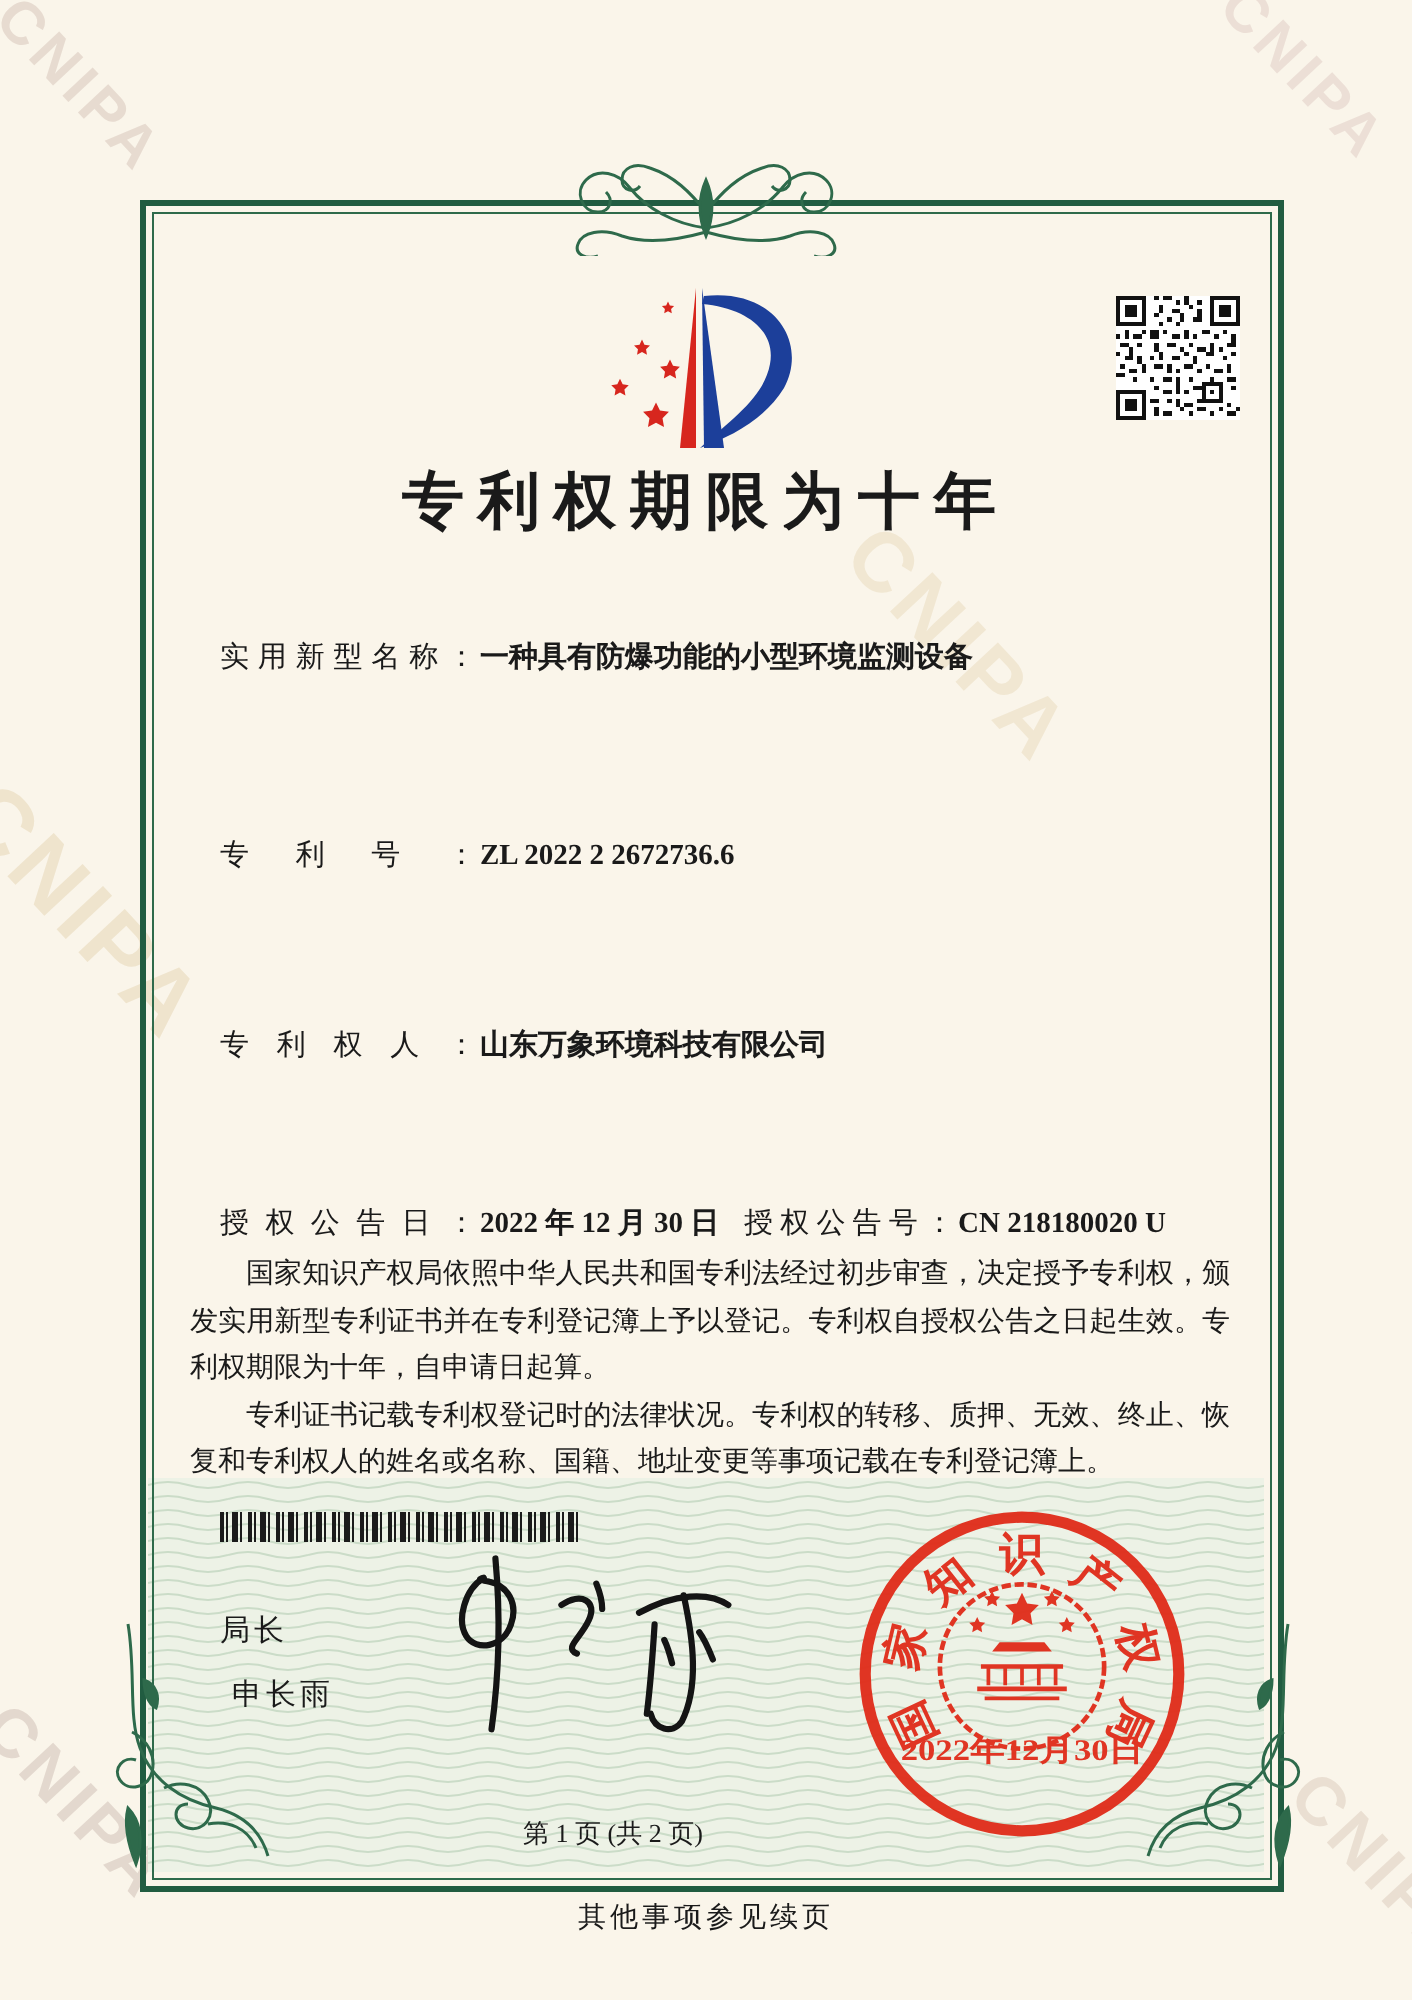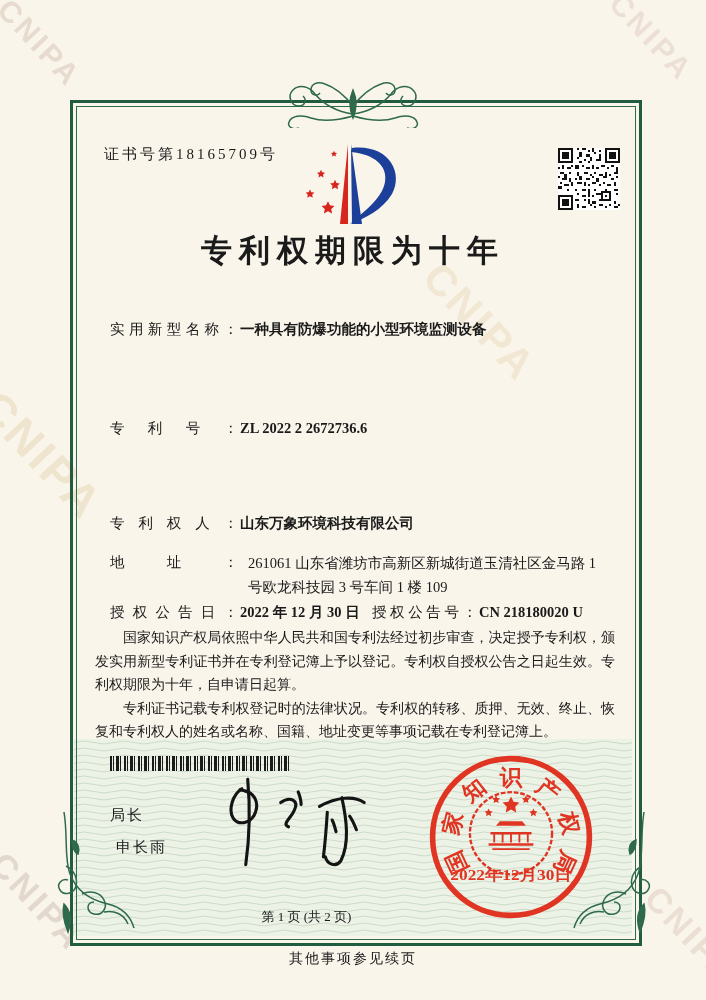--- a/index.html
+++ b/index.html
@@ -108,21 +108,20 @@
       <path d="M10 60 C18 64 22 72 20 80 C18 88 8 90 4 84 C0 78 6 72 12 74"></path>
       <path d="M26 88 C34 84 44 86 48 94 C52 102 46 110 38 108 C30 106 30 96 38 96"></path>
       <path d="M48 106 C58 104 68 108 72 118"></path>
       <path d="M8 98 C14 104 16 114 12 126 C8 116 6 106 8 98 Z" fill="#2e6a4b"></path>
       <path d="M16 34 C22 36 24 42 22 48 C18 46 16 40 16 34 Z" fill="#2e6a4b"></path>
     </g>
   </svg>
 
   <div class="content">
 
-    <div class="cert-no">证书号第18165709号</div>
 
     <svg class="logo" width="120" height="92" viewBox="0 0 120 92">
       <defs>
         <path id="st" d="M0,-10 L2.9,-4 9.5,-3.1 4.8,1.6 5.9,8.1 0,4.9 -5.9,8.1 -4.8,1.6 -9.5,-3.1 -2.9,-4 Z"></path>
       </defs>
       <path d="M60,10 C96,6 112,34 100,56 C90,72 74,80 58,86 C76,70 90,60 93,44 C96,28 82,16 59,14 Z" fill="#1c3f9a"></path>
       <polygon points="56,6 48,86 56,86" fill="#d7261e"></polygon>
       <polygon points="59,6 60,86 70,86" fill="#1c3f9a"></polygon>
       <use href="#st" transform="translate(42,16) scale(0.32)" fill="#d7261e"></use>
       <use href="#st" transform="translate(29,36) scale(0.42)" fill="#d7261e"></use>
@@ -160,24 +159,20 @@
       <span class="lab">实用新型名称：</span>
       <span class="val">一种具有防爆功能的小型环境监测设备</span>
     </div>
     <div class="row row-patno">
       <span class="lab">专利号：</span>
       <span class="val">ZL 2022 2 2672736.6</span>
     </div>
     <div class="row row-patentee">
       <span class="lab">专利权人：</span>
       <span class="val">山东万象环境科技有限公司</span>
-    </div>
-    <div class="row row-address">
-      <span class="lab">地址：</span>
-      <span class="val-wrap">261061 山东省潍坊市高新区新城街道玉清社区金马路 1 号欧龙科技园 3 号车间 1 楼 109</span>
     </div>
     <div class="row row-grant">
       <span class="lab">授权公告日：</span>
       <span class="val" style="width:122px;">2022 年 12 月 30 日</span>
       <span class="lab2">授权公告号：</span>
       <span class="val">CN 218180020 U</span>
     </div>
 
     <div class="paras">
       <p>国家知识产权局依照中华人民共和国专利法经过初步审查，决定授予专利权，颁发实用新型专利证书并在专利登记簿上予以登记。专利权自授权公告之日起生效。专利权期限为十年，自申请日起算。</p>

